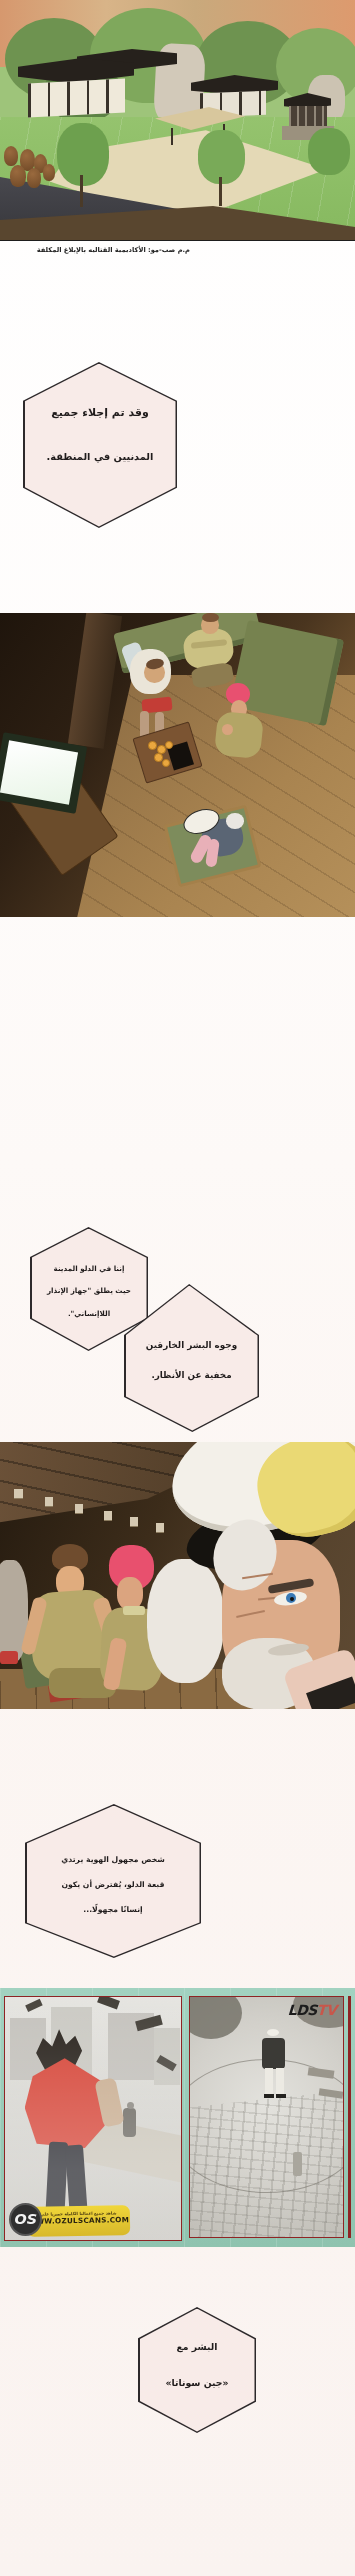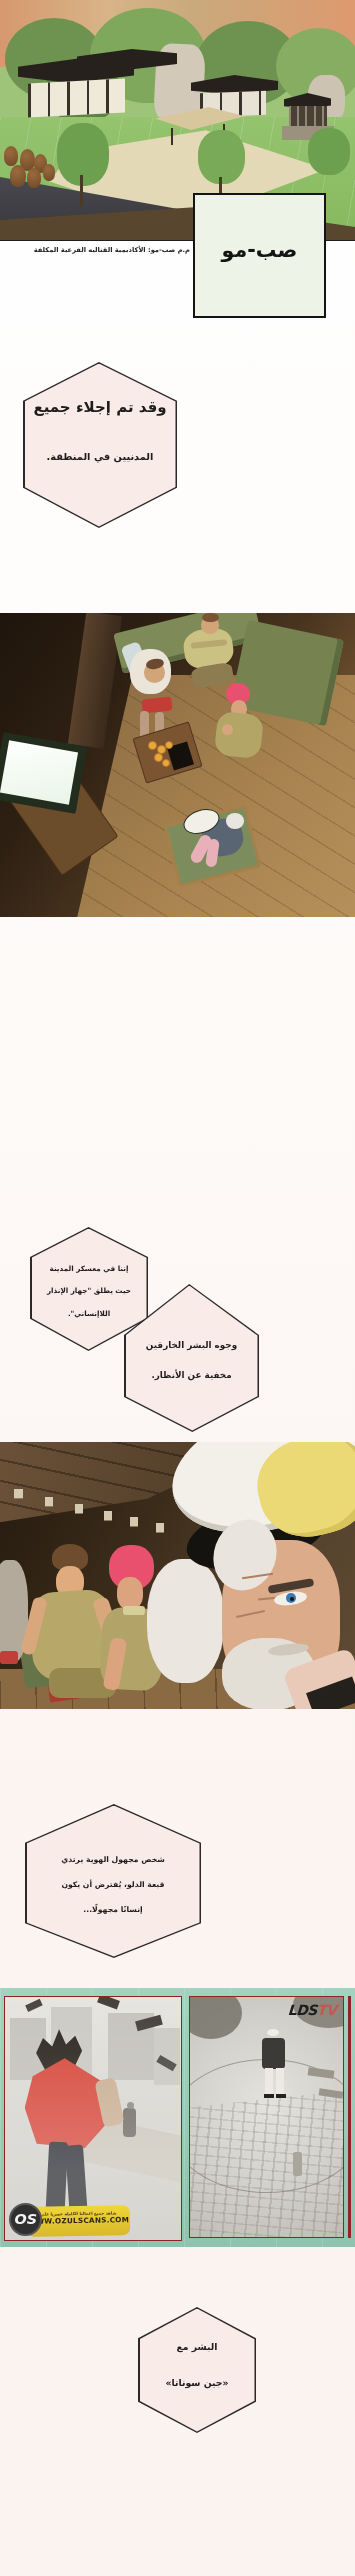--- a/index.html
+++ b/index.html
@@ -52,28 +52,25 @@
     <div class="abs" style="left:308px;top:128px;width:42px;height:47px;background:#6da04e;border-radius:45%;"></div>
     <div class="abs" style="left:4.1px;top:146px;width:14.4px;height:19.6px;background:radial-gradient(circle at 40% 30%,#9a6a3e,#6e4826);border-radius:50% 50% 45% 45%;"></div>
     <div class="abs" style="left:19.6px;top:149px;width:15.5px;height:21.6px;background:radial-gradient(circle at 40% 30%,#9a6a3e,#6e4826);border-radius:50% 50% 45% 45%;"></div>
     <div class="abs" style="left:34px;top:154px;width:13.4px;height:18.5px;background:radial-gradient(circle at 40% 30%,#9a6a3e,#6e4826);border-radius:50% 50% 45% 45%;"></div>
     <div class="abs" style="left:10.3px;top:165px;width:15.5px;height:21.6px;background:radial-gradient(circle at 40% 30%,#9a6a3e,#6e4826);border-radius:50% 50% 45% 45%;"></div>
     <div class="abs" style="left:27px;top:168px;width:14.4px;height:19.6px;background:radial-gradient(circle at 40% 30%,#9a6a3e,#6e4826);border-radius:50% 50% 45% 45%;"></div>
     <div class="abs" style="left:43px;top:164px;width:12.4px;height:16.5px;background:radial-gradient(circle at 40% 30%,#9a6a3e,#6e4826);border-radius:50% 50% 45% 45%;"></div>
     <div class="abs" style="left:0;top:240px;width:355px;height:1px;background:#1d1d1d;"></div>
   </div>
 
-  <div class="abs" style="left:193px;top:193px;width:133px;height:125px;background:#eef3e7;border:2.1px solid #141414;box-sizing:border-box;z-index:6;">
-    <div class="abs" style="left:0;right:0;top:43px;text-align:center;font-size:20.6px;font-weight:bold;color:#141414;direction:rtl;">صب-مو</div>
-  </div>
-  <div class="abs" style="right:165px;top:246px;font-size:6.7px;font-weight:bold;color:#222222;direction:rtl;white-space:nowrap;">م.م صب-مو: الأكاديمية القتاليه الفرعية المكلفة</div>
+  <div class="abs" style="right:165px;top:246px;font-size:6.7px;font-weight:bold;color:#222222;direction:rtl;white-space:nowrap;">م.م صب-مو: الأكاديمية القتاليه بالإبلاغ المكلفة</div>
 
   <div class="hexO" style="left:23px;top:362px;width:154px;height:166px;clip-path:polygon(49.3% 0,100% 23.3%,100% 75.8%,49.3% 100%,0 75.8%,0 23.3%);">
     <div class="hexI" style="clip-path:polygon(49.3% 0,100% 23.3%,100% 75.8%,49.3% 100%,0 75.8%,0 23.3%);"></div>
-    <div class="bline" style="top:38px;font-size:15px;">وقد تم إجلاء جميع</div>
+    <div class="bline" style="top:44px;font-size:11px;">وقد تم إجلاء جميع</div>
     <div class="bline" style="top:88px;font-size:9.8px;">المدنيين في المنطقة.</div>
   </div>
 
   <div class="panel" style="top:613px;height:304px;background:linear-gradient(125deg,#1f150c 0%,#2e2013 30%,#4a351f 55%,#70522f 75%,#8a6a40 92%);">
     <div class="abs" style="left:77px;top:62px;width:278px;height:243px;background:linear-gradient(135deg,#8a6a42,#a98450 60%,#b5905a);clip-path:polygon(20% 0,100% 0,100% 100%,0 100%);"></div>
     <div class="abs" style="left:77px;top:62px;width:278px;height:243px;background:repeating-linear-gradient(32deg,rgba(60,40,20,0.18) 0 1.5px,transparent 1.5px 24px);clip-path:polygon(20% 0,100% 0,100% 100%,0 100%);"></div>
     <div class="abs" style="left:77px;top:0;width:36px;height:134px;background:linear-gradient(90deg,#5a422c,#3a2a1a);transform:rotate(8deg);"></div>
     <div class="abs" style="left:116px;top:2.6px;width:144px;height:41px;background:#7e8a57;border-radius:4.1px;transform:rotate(-14deg);box-shadow:inset 0 -5.2px 0 #5d6b40;"></div>
     <div class="abs" style="left:238px;top:15.5px;width:98px;height:88px;background:#76824f;border-radius:4.1px;transform:rotate(12deg);box-shadow:inset -6.2px 0 0 #5d6b40;"></div>
     <div class="abs" style="left:128px;top:30px;width:18.5px;height:47px;background:#d3dcdc;border-radius:5.2px;transform:rotate(-20deg);"></div>
@@ -106,21 +103,21 @@
     <div class="abs" style="left:202px;top:206px;width:41px;height:37px;background:#5a6574;border-radius:45%;transform:rotate(-10deg);"></div>
     <div class="abs" style="left:183px;top:197px;width:37px;height:23px;background:#f2efe6;border:1px solid #2a2a28;border-radius:50%;transform:rotate(-18deg);box-sizing:border-box;"></div>
     <div class="abs" style="left:226px;top:200px;width:17.5px;height:15.5px;background:#e9e6e1;border-radius:50%;"></div>
     <div class="abs" style="left:195px;top:221px;width:12.4px;height:30px;background:#e8b0b8;border-radius:6.2px;transform:rotate(28deg);"></div>
     <div class="abs" style="left:207px;top:226px;width:11.3px;height:28px;background:#e8b0b8;border-radius:6.2px;transform:rotate(8deg);"></div>
   </div>
 
 
   <div class="hexO" style="left:30px;top:1227px;width:118px;height:124px;clip-path:polygon(49.6% 0,100% 24.1%,100% 73.9%,49.6% 100%,0 73.9%,0 24.1%);">
     <div class="hexI" style="clip-path:polygon(49.6% 0,100% 24.1%,100% 73.9%,49.6% 100%,0 73.9%,0 24.1%);"></div>
-    <div class="bline" style="top:35px;font-size:7.2px;">إننا في معسكر المدينة</div>
+    <div class="bline" style="top:35px;font-size:7.2px;">إننا في الدلو المدينة</div>
     <div class="bline" style="top:57px;font-size:7.2px;">حيث يطلق "جهاز الإنذار</div>
     <div class="bline" style="top:80px;font-size:7.2px;">اللاإنساني".</div>
   </div>
 
   <div class="hexO" style="left:124px;top:1284px;width:135px;height:148px;clip-path:polygon(48.3% 0,100% 34.5%,100% 76.3%,50.6% 100%,0 76.3%,0 34.5%);">
     <div class="hexI" style="clip-path:polygon(48.3% 0,100% 34.5%,100% 76.3%,50.6% 100%,0 76.3%,0 34.5%);"></div>
     <div class="bline" style="top:54px;font-size:8.8px;">وجوه البشر الخارقين</div>
     <div class="bline" style="top:84px;font-size:8.8px;">مخفية عن الأنظار.</div>
   </div>
 

